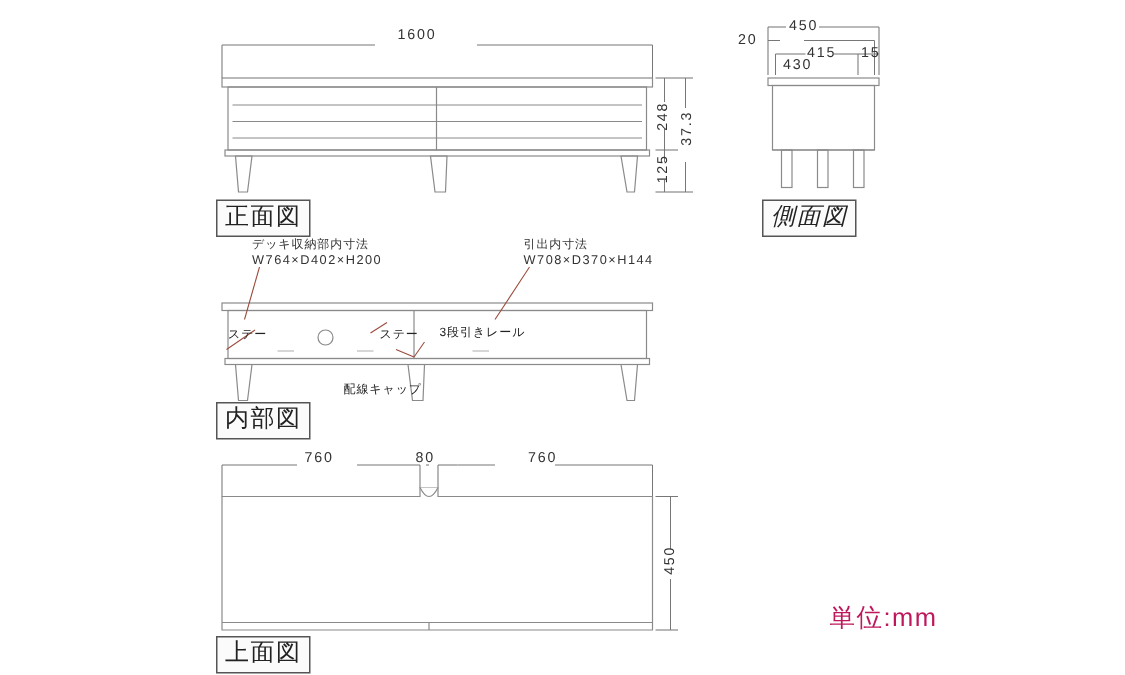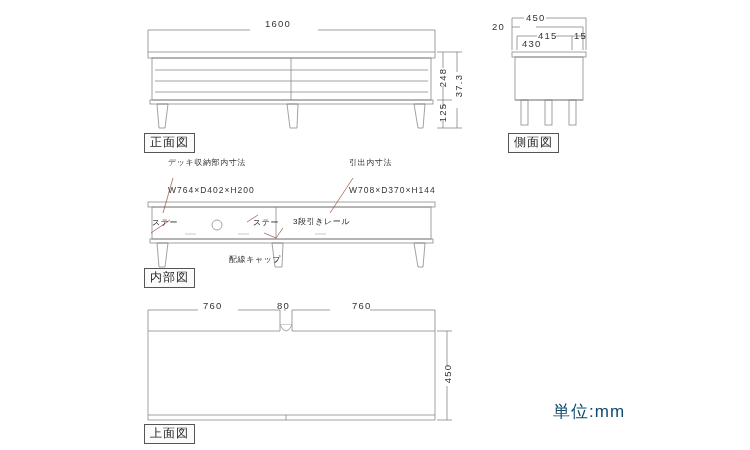--- a/index.html
+++ b/index.html
@@ -40,50 +40,49 @@
     color: #333;
   }
   .vert {
     transform-origin: 50% 50%;
     transform: rotate(-90deg);
   }
   .viewtag {
     position: absolute;
     border: 1px solid #555;
     background: #fbfbfb;
-    font-size: 12px;
+    font-size: 16px;
     padding: 2px 5px 3px 5px;
     letter-spacing: 1px;
     color: #222;
     line-height: 1.1;
   }
   .note {
     position: absolute;
     font-size: 8px;
     line-height: 1.35;
     letter-spacing: 0.6px;
     color: #333;
     white-space: pre-line;
   }
   .note-en {
     font-size: 8.5px;
     letter-spacing: 1px;
-    margin-top: 17px;
   }
   .partlbl {
     position: absolute;
     font-size: 8px;
     letter-spacing: 0.6px;
     color: #222;
   }
   .unit {
     position: absolute;
     font-size: 17px;
     letter-spacing: 1px;
-    color: #0c4a6e;
+    color: #be185d;
   }
 </style>
 </head>
 <body>
 
 <div id="sheet">
 
   <svg class="dwg" viewBox="0 0 750 450">
     <g stroke="#8a8a8a" stroke-width="0.8" fill="none" shape-rendering="geometricPrecision">
 
@@ -235,21 +234,21 @@
   <div class="lbl dim" style="left:526px; top:12px;">450</div>
 
   <div class="lbl dim" style="left:492px; top:21px;">20</div>
 
   <div class="lbl dim" style="left:522px; top:21px;margin-top:17px;">430</div>
 
   <div class="lbl dim" style="left:538px; top:30px;">415</div>
 
   <div class="lbl dim" style="left:574px; top:30px;">15</div>
 
-  <div class="viewtag" style="left:508px; top:133px;">側面図</div>
+  <div class="viewtag" style="left:508px; top:133px;font-style:italic;">側面図</div>
 
   <div class="note" style="left:168px; top:158px;">デッキ収納部内寸法</div>
   <div class="note note-en" style="left:168px; top:168px;">W764×D402×H200</div>
 
   <div class="note" style="left:349px; top:158px;">引出内寸法</div>
   <div class="note note-en" style="left:349px; top:168px;">W708×D370×H144</div>
 
   <div class="partlbl" style="left:152px; top:217px;">ステー</div>
 
   <div class="partlbl" style="left:229px; top:206px;margin-top:48px;">配線キャップ</div>

